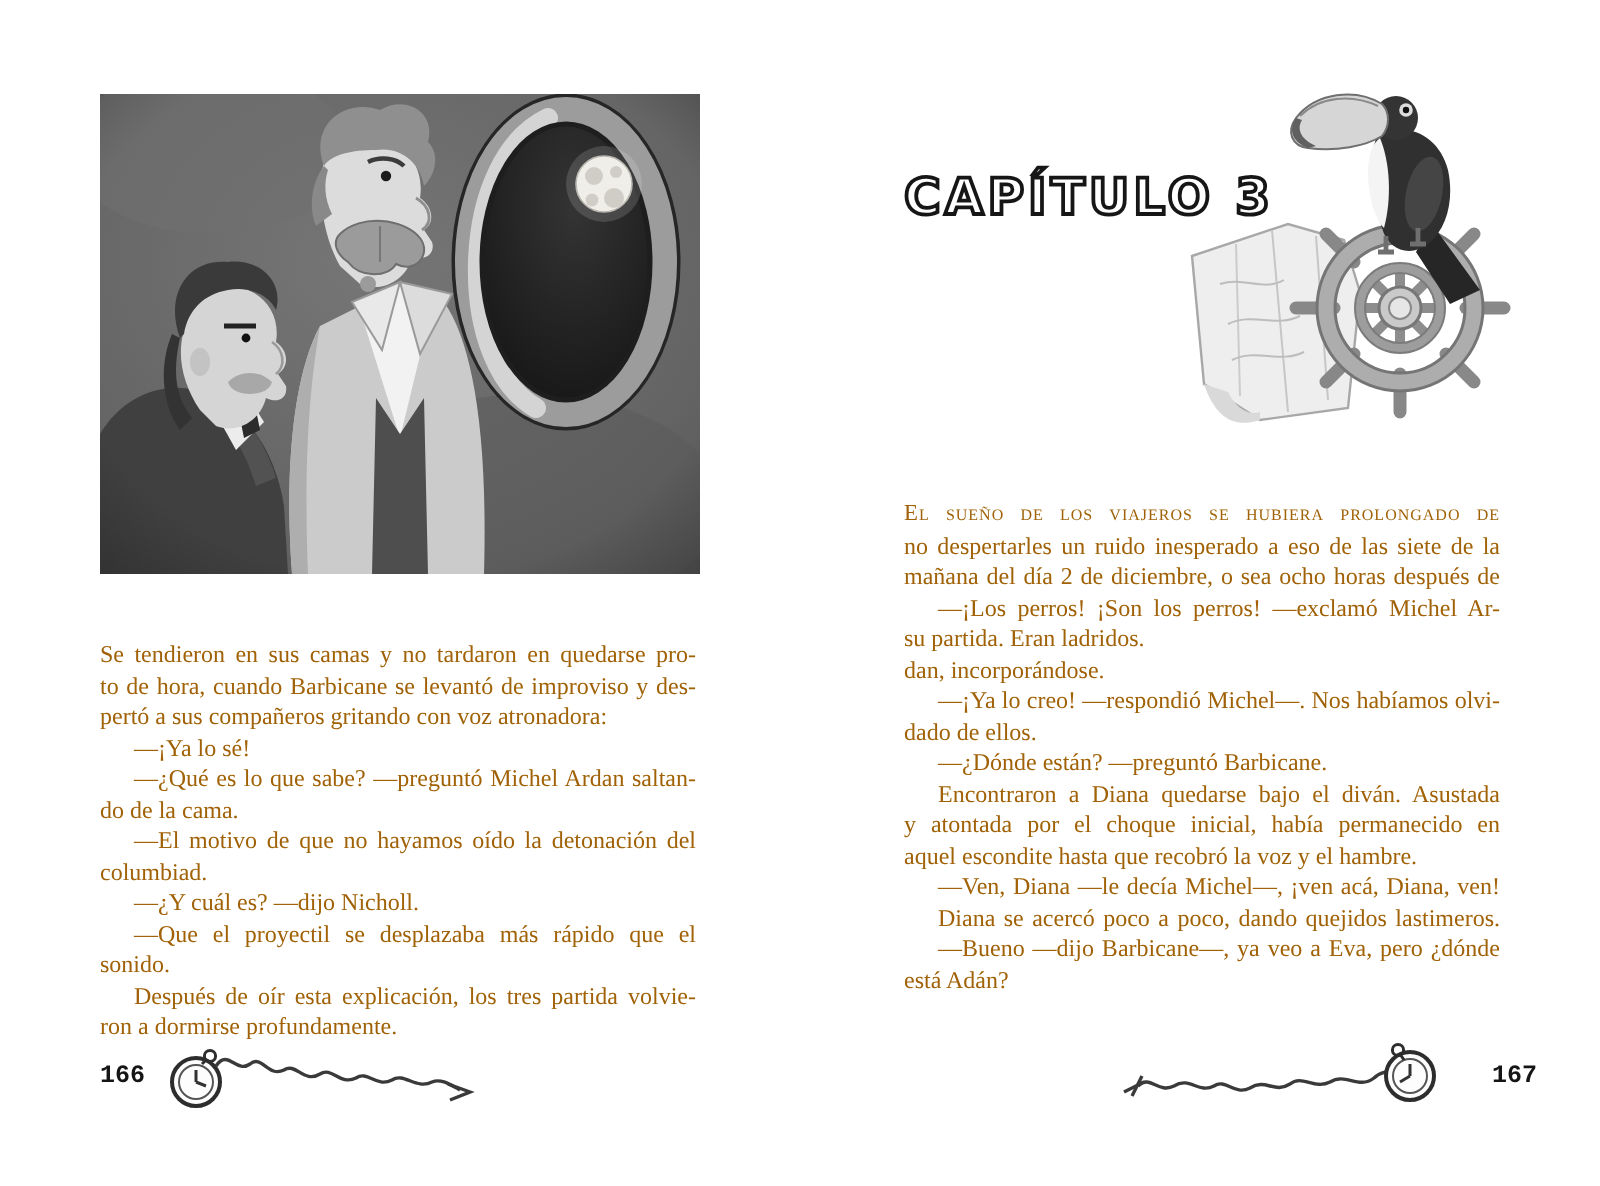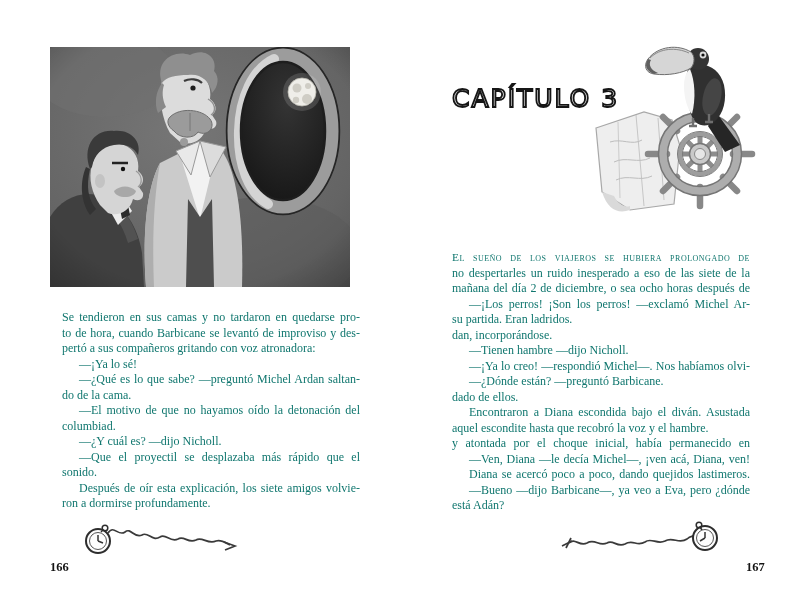--- a/index.html
+++ b/index.html
@@ -1,46 +1,46 @@
 <!DOCTYPE html>
 <html><head>
 <meta charset="utf-8">
 <style>
   html,body{margin:0;padding:0;background:#ffffff;}
   body{width:800px;height:593px;overflow:hidden;font-family:"Liberation Serif",serif;}
   .spread{position:relative;width:800px;height:593px;background:#ffffff;}
 
   
   .page-text{position:absolute;width:298px;font-size:12px;line-height:15.5px;
-             color:#0f766e;text-align:justify;}
+             color:#a16207;text-align:justify;}
   .ln{min-height:15.5px;}
   .j{text-align-last:justify;}
   .i{text-indent:17px;}
   .it{}
   .lead{font-variant:small-caps;font-size:11.4px;letter-spacing:0.5px;}
 
-  #left-text{left:50px;top:310px;margin-left:12px;}
+  #left-text{left:50px;top:320px;}
   #right-text{left:452px;top:250px;}
 
   
   .chapter-title{position:absolute;left:452px;top:84px;margin:0;
-    font-family:"DejaVu Sans",sans-serif;font-size:25px;font-weight:400;
+    font-family:"DejaVu Sans",sans-serif;font-size:25px;font-weight:700;
     letter-spacing:2px;color:#161616;white-space:nowrap;}
   @supports (-webkit-text-stroke: 1px black){
     .chapter-title{color:#ffffff;-webkit-text-stroke:1.9px #161616;}
   }
 
   
   figure{margin:0;padding:0;position:absolute;}
   #story-illo{left:50px;top:47px;width:300px;height:240px;}
   #chapter-illo{left:588px;top:42px;width:180px;height:175px;}
 
   
-  .folio{position:absolute;top:531px;font-family:Liberation Serif, serif;
-         font-weight:bold;font-size:12.5px;color:#151515;margin-top:29px;}
+  .folio{position:absolute;top:531px;font-family:Liberation Mono, monospace;
+         font-weight:bold;font-size:12.5px;color:#151515;}
   #folio-left{left:50px;}
   #folio-right{left:746px;}
   #doodle-left{position:absolute;left:78px;top:516px;}
   #doodle-right{position:absolute;left:557px;top:514px;}
 </style>
 </head>
 <body>
 
 <div class="spread">
 
@@ -128,21 +128,21 @@
       <div class="ln j">Se tendieron en sus camas y no tardaron en quedarse pro-</div>
       <div class="ln j">to de hora, cuando Barbicane se levantó de improviso y des-</div>
       <div class="ln">pertó a sus compañeros gritando con voz atronadora:</div>
       <div class="ln i">—¡Ya lo sé!</div>
       <div class="ln j i">—¿Qué es lo que sabe? —preguntó Michel Ardan saltan-</div>
       <div class="ln">do de la cama.</div>
       <div class="ln j i">—El motivo de que no hayamos oído la detonación del</div>
       <div class="ln it">columbiad.</div>
       <div class="ln i">—¿Y cuál es? —dijo Nicholl.</div>
       <div class="ln j i">—Que el proyectil se desplazaba más rápido que el sonido.</div>
-      <div class="ln j i">Después de oír esta explicación, los siete amigos volvie-</div>
+      <div class="ln j i">Después de oír esta explicación, los tres partida volvie-</div>
       <div class="ln">ron a dormirse profundamente.</div>
     </div>
 
     <span id="folio-left" class="folio">166</span>
 
     <div id="doodle-left">
       <svg width="162" height="42" viewBox="0 0 162 42">
         <circle cx="20" cy="25" r="12" fill="#fdfdfd" stroke="#2d2d2d" stroke-width="2"></circle>
         <circle cx="20" cy="25" r="8.5" fill="none" stroke="#555555" stroke-width="1"></circle>
         <path d="M20,25 L20,19 M20,25 L25,27" stroke="#333333" stroke-width="1.5" fill="none"></path>
@@ -217,27 +217,26 @@
       </svg>
     </figure>
 
     <div id="right-text" class="page-text">
       <div class="ln j lead">El sueño de los viajeros se hubiera prolongado de</div>
       <div class="ln j">no despertarles un ruido inesperado a eso de las siete de la</div>
       <div class="ln j">mañana del día 2 de diciembre, o sea ocho horas después de</div>
       <div class="ln j i">—¡Los perros! ¡Son los perros! —exclamó Michel Ar-</div>
       <div class="ln">su partida. Eran ladridos.</div>
       <div class="ln">dan, incorporándose.</div>
-      <div class="ln i">—Tienen hambre —dijo Nicholl.</div>
       <div class="ln j i">—¡Ya lo creo! —respondió Michel—. Nos habíamos olvi-</div>
+      <div class="ln">dado de ellos.</div>
       <div class="ln i">—¿Dónde están? —preguntó Barbicane.</div>
-      <div class="ln">dado de ellos.</div>
-      <div class="ln j i">Encontraron a Diana escondida bajo el diván. Asustada</div>
+      <div class="ln j i">Encontraron a Diana quedarse bajo el diván. Asustada</div>
+      <div class="ln j">y atontada por el choque inicial, había permanecido en</div>
       <div class="ln">aquel escondite hasta que recobró la voz y el hambre.</div>
-      <div class="ln j">y atontada por el choque inicial, había permanecido en</div>
       <div class="ln j i">—Ven, Diana —le decía Michel—, ¡ven acá, Diana, ven!</div>
       <div class="ln j i">Diana se acercó poco a poco, dando quejidos lastimeros.</div>
       <div class="ln j i">—Bueno —dijo Barbicane—, ya veo a Eva, pero ¿dónde</div>
       <div class="ln">está Adán?</div>
     </div>
 
     <span id="folio-right" class="folio">167</span>
 
     <div id="doodle-right">
       <svg width="170" height="44" viewBox="0 0 170 44">

